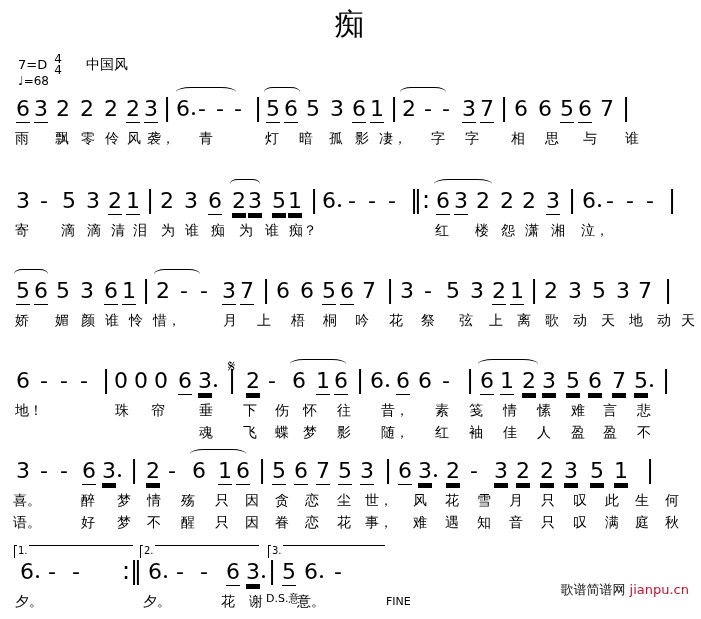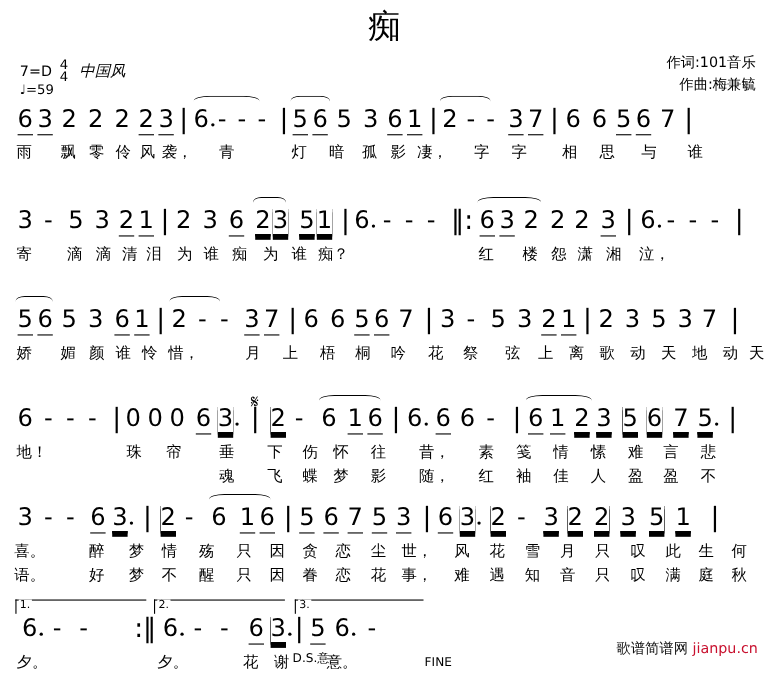--- a/index.html
+++ b/index.html
@@ -32,21 +32,21 @@
   .meta-left .key{font-size:13px;}
   .meta-left .frac{
     display:inline-block;
     vertical-align:middle;
     line-height:0.95;
     text-align:center;
     font-size:12px;
     margin:0 3px;
   }
   .meta-left .frac b{display:block;font-weight:normal;}
-  .meta-left .style{font-size:14px;margin-left:3px;font-style:italic;}
+  .meta-left .style{font-size:14px;margin-left:17px;}
   .tempo{
     position:absolute;left:18px;top:74px;
     font-size:12px;
     font-family:"DejaVu Sans", sans-serif;
   }
   .meta-right{
     position:absolute;right:14px;top:48px;
     font-size:13px;
     font-family:"DejaVu Sans", sans-serif;
     text-align:right;
@@ -132,26 +132,22 @@
   <div class="title">痴</div>
 
   <div class="meta-left">
     <span class="key">7=D</span>
     <span class="frac">
       <b>4</b>
       <b>4</b>
     </span>
     <span class="style">中国风</span>
   </div>
-  <div class="tempo">♩=59</div>
-
-  <div class="meta-right">
-    <div>作词:101音乐</div>
-    <div>作曲:梅兼毓</div>
-  </div>
+  <div class="tempo">♩=68</div>
+
 
   <div class="system" style="top:96px;">
     <div class="row-notes">
       <span class="tok" style="left:16px;"><span class="n underA">6</span></span>
       <span class="tok" style="left:34px;"><span class="n underA">3</span></span>
       <span class="tok" style="left:56px;"><span class="n">2</span></span>
       <span class="tok" style="left:80px;"><span class="n">2</span></span>
       <span class="tok" style="left:104px;"><span class="n">2</span></span>
       <span class="tok" style="left:126px;"><span class="n underA">2</span></span>
       <span class="tok" style="left:144px;"><span class="n underA">3</span></span>

